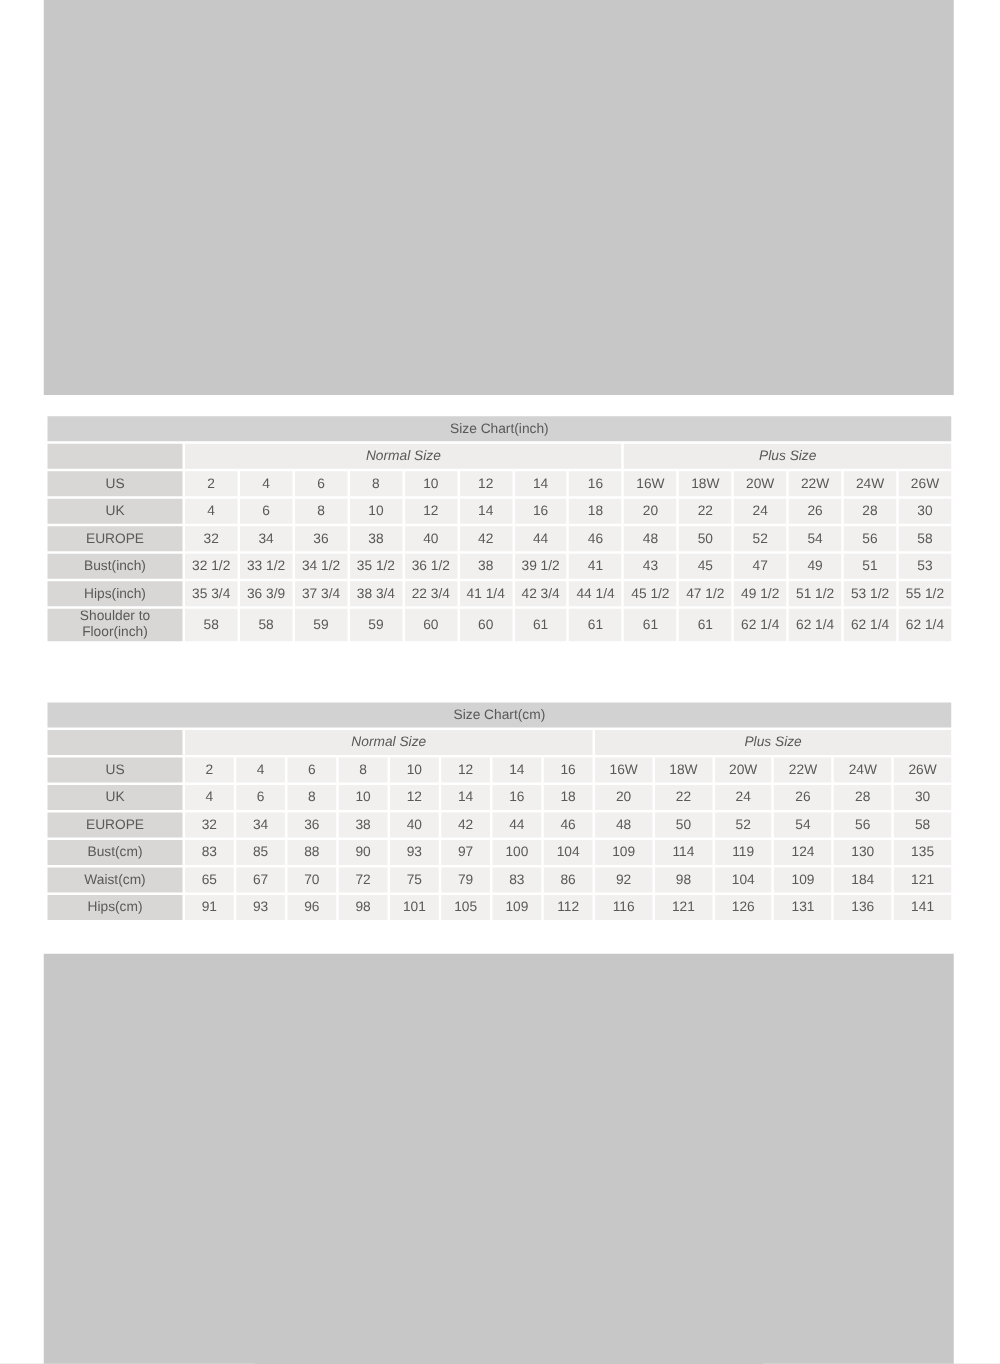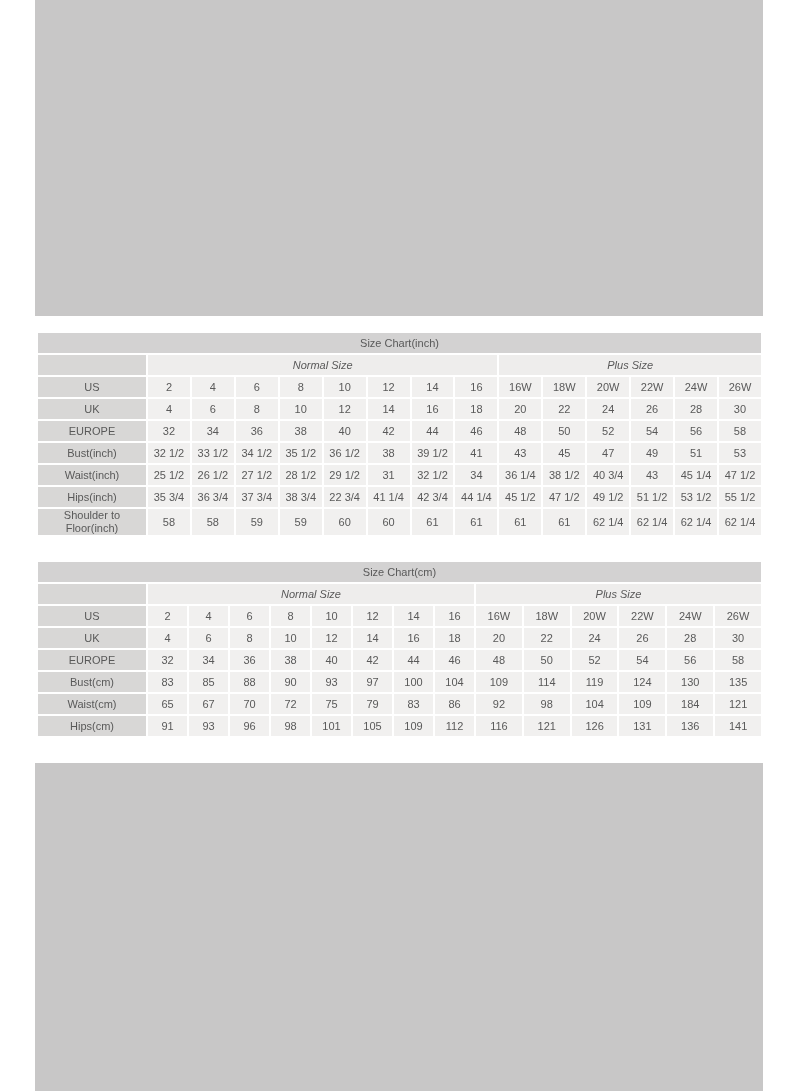--- a/index.html
+++ b/index.html
@@ -148,40 +148,23 @@
             <td class="val">39 1/2</td>
             <td class="val">41</td>
             <td class="val">43</td>
             <td class="val">45</td>
             <td class="val">47</td>
             <td class="val">49</td>
             <td class="val">51</td>
             <td class="val">53</td>
           </tr>
           <tr>
-            <td class="lbl">Waist(inch)</td>
-            <td class="val">25 1/2</td>
-            <td class="val">26 1/2</td>
-            <td class="val">27 1/2</td>
-            <td class="val">28 1/2</td>
-            <td class="val">29 1/2</td>
-            <td class="val">31</td>
-            <td class="val">32 1/2</td>
-            <td class="val">34</td>
-            <td class="val">36 1/4</td>
-            <td class="val">38 1/2</td>
-            <td class="val">40 3/4</td>
-            <td class="val">43</td>
-            <td class="val">45 1/4</td>
-            <td class="val">47 1/2</td>
-          </tr>
-          <tr>
             <td class="lbl">Hips(inch)</td>
             <td class="val">35 3/4</td>
-            <td class="val">36 3/4</td>
+            <td class="val">36 3/9</td>
             <td class="val">37 3/4</td>
             <td class="val">38 3/4</td>
             <td class="val">22 3/4</td>
             <td class="val">41 1/4</td>
             <td class="val">42 3/4</td>
             <td class="val">44 1/4</td>
             <td class="val">45 1/2</td>
             <td class="val">47 1/2</td>
             <td class="val">49 1/2</td>
             <td class="val">51 1/2</td>

